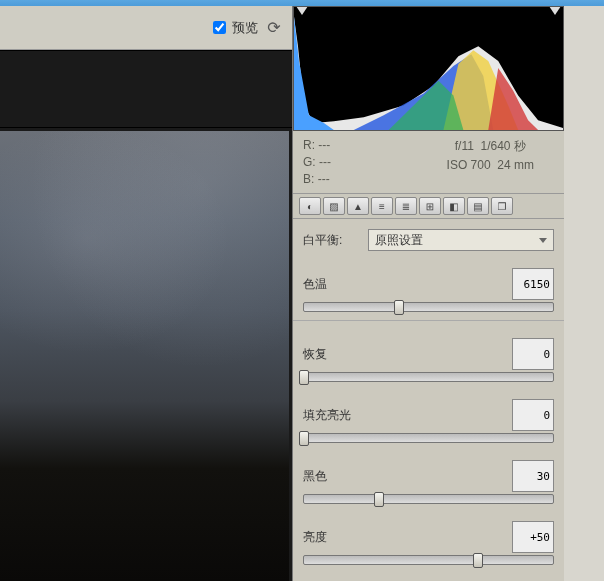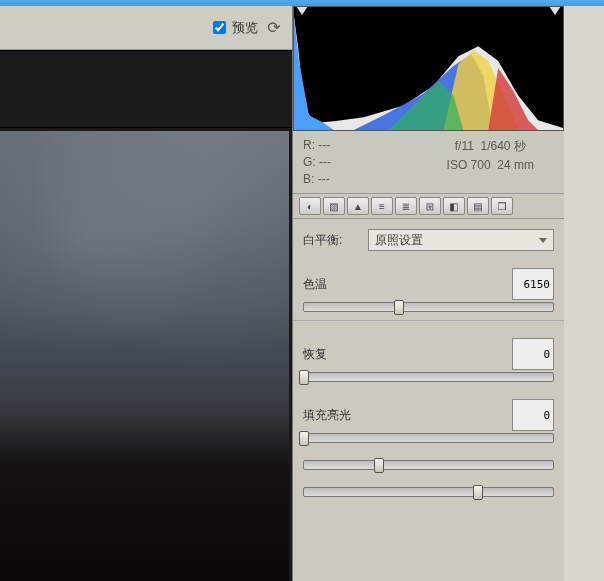--- a/index.html
+++ b/index.html
@@ -133,26 +133,34 @@
         <div class="head">
           <label>填充亮光</label>
           <input class="valbox" value="0" style="">
         </div>
         <div class="track">
             <div class="thumb" style="left:0%"></div>
           </div>
       </div>
 
       <div class="slider-row">
+        <div class="head">
+          <label>黑色</label>
+          <input class="valbox" value="30" style="">
+        </div>
         <div class="track">
             <div class="thumb" style="left:30%"></div>
           </div>
       </div>
 
       <div class="slider-row">
+        <div class="head">
+          <label>亮度</label>
+          <input class="valbox" value="+50" style="">
+        </div>
         <div class="track">
             <div class="thumb" style="left:70%"></div>
           </div>
       </div>
 
     </div>
   </div>
 </div>
 
 </body></html>

